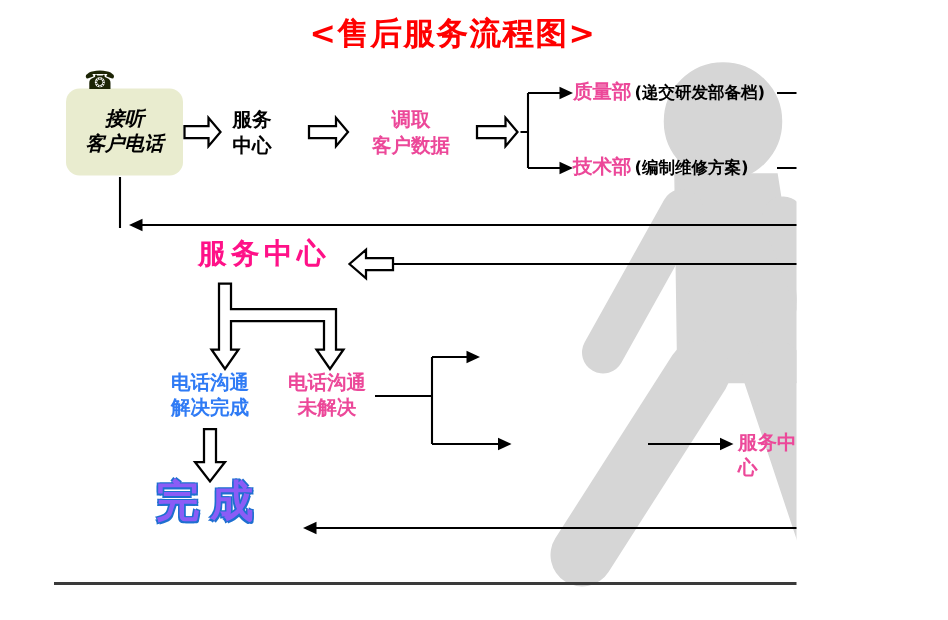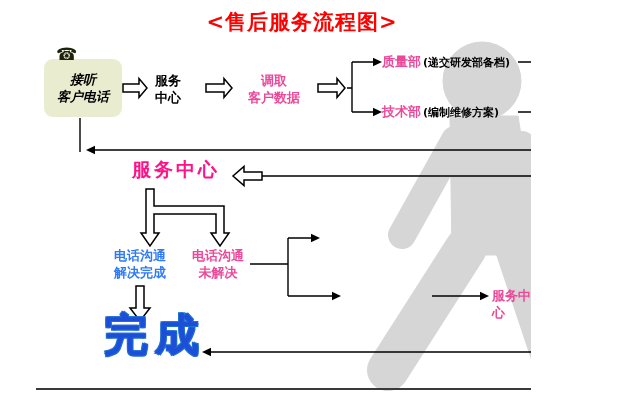--- a/index.html
+++ b/index.html
@@ -15,21 +15,21 @@
   .magenta{color:#ec4899;}
   .blue{color:#2f7bf5;}
   .callbox{position:absolute;left:44px;top:59px;width:78px;height:58px;background:#e9eccf;
            border-radius:9px;display:flex;align-items:center;justify-content:center;z-index:2;font-style:italic;}
   .callbox .node{position:static;text-align:center;}
   .phone{position:absolute;left:56px;top:44px;font-size:17px;color:#1c2405;z-index:4;}
   .deptrow{display:flex;align-items:baseline;gap:2px;}
   .deptnote{font-size:11px;color:#000;font-weight:bold;}
   .sc2{font-size:19px;letter-spacing:3px;color:#ff1188;}
   .feedback{letter-spacing:6px;}
-  .done{font-size:44px;letter-spacing:7px;color:#1d4ed8;
+  .done{font-size:29px;letter-spacing:7px;color:#8b5cf6;
         text-shadow:1px 1px 0 #1e6fd0,-1px 1px 0 #1e6fd0,1px -1px 0 #1e6fd0,-1px -1px 0 #1e6fd0;}
   .divider{position:absolute;left:36px;top:388px;width:594px;height:2px;background:#3a3a3a;z-index:3;}
 </style>
 </head>
 <body>
 
 <div class="stage">
 
   <svg class="layer" width="632" height="413" viewBox="0 0 632 413">
     <g fill="#d6d6d6" stroke="#d6d6d6">

